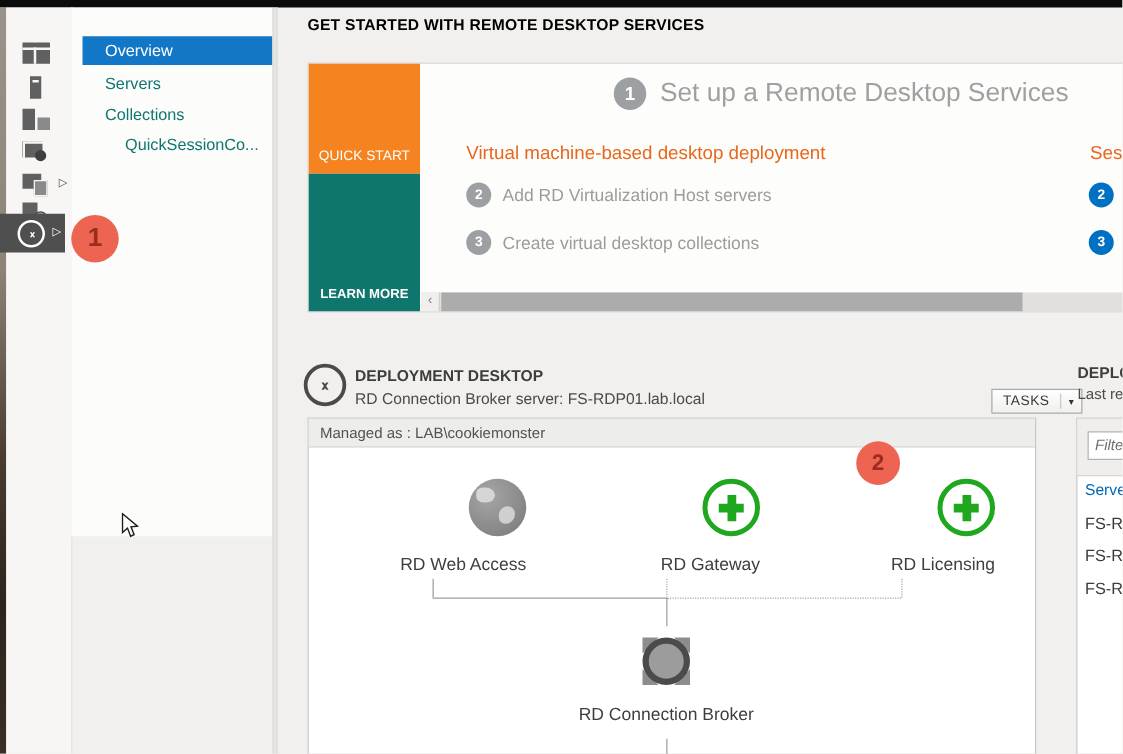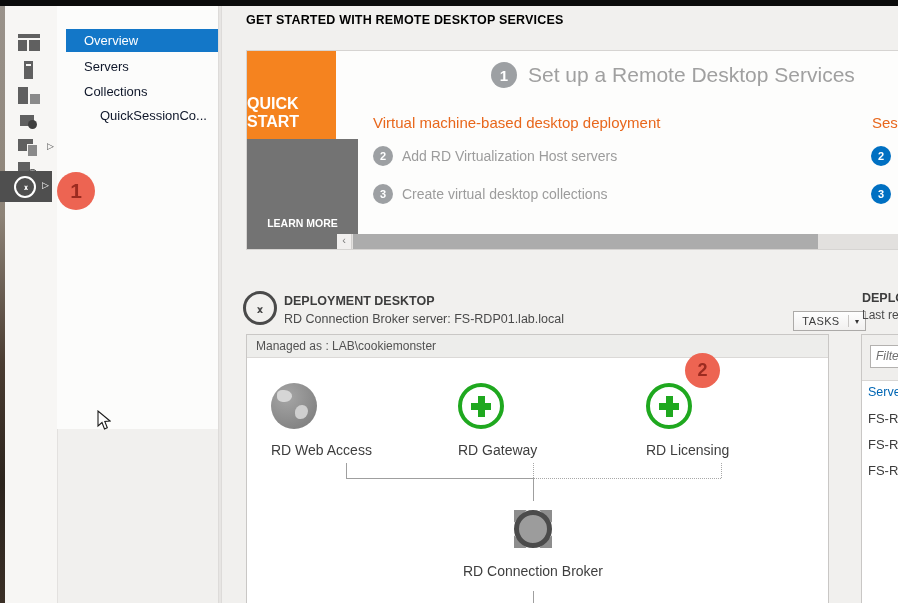--- a/index.html
+++ b/index.html
@@ -52,34 +52,34 @@
   
   .badge{border-radius:50%;background:#ed6452;color:#9c2b20;font-weight:bold;
     display:flex;align-items:center;justify-content:center;z-index:30;}
   #badge-1{left:57px;top:172px;width:38px;height:38px;font-size:21px;}
   #badge-2{left:685px;top:353px;width:35px;height:35px;font-size:18px;}
 
   
   #navpane{left:57px;top:6px;width:161px;height:423px;background:#fcfcfb;}
   #nav-divider{left:218px;top:6px;width:4px;height:597px;background:#e7e5e3;border-left:1px solid #dddbd9;border-right:1px solid #dddbd9;box-sizing:border-box;}
   .nav-item{position:absolute;left:5px;width:156px;height:23px;line-height:23px;padding-left:22px;box-sizing:border-box;
-    font-size:13px;color:#0f172a;cursor:default;}
+    font-size:13px;color:#0f766e;cursor:default;}
   .nav-item.sel{left:9px;width:152px;background:#1377c8;color:#fff;padding-left:18px;}
   .nav-item.indent{padding-left:38px;}
 
   
   #section-title{left:246px;top:13px;font-size:12.5px;font-weight:bold;color:#000000;letter-spacing:.2px;}
 
   
   #qs-panel{left:246px;top:50px;width:660px;height:200px;background:#fdfdfc;border:1px solid #d6d4d2;box-sizing:border-box;}
   #qs-orange{position:absolute;left:0;top:0;width:89px;height:198px;}
   #qs-tab-quick{position:absolute;left:0;top:0;width:89px;height:88px;background:#f5831f;color:#fff;
-    display:flex;align-items:flex-end;justify-content:center;font-size:16px;font-weight:bold;padding-bottom:8px;box-sizing:border-box;}
-  #qs-tab-learn{position:absolute;left:0;top:88px;width:111px;height:110px;background:#737373;color:#fff;
-    display:flex;align-items:flex-end;justify-content:center;font-size:10.5px;font-weight:bold;padding-bottom:20px;box-sizing:border-box;}
+    display:flex;align-items:flex-end;justify-content:center;font-size:11px;font-weight:normal;padding-bottom:8px;box-sizing:border-box;}
+  #qs-tab-learn{position:absolute;left:0;top:88px;width:89px;height:110px;background:#0f766e;color:#fff;
+    display:flex;align-items:flex-end;justify-content:center;font-size:10.5px;font-weight:bold;padding-bottom:8px;box-sizing:border-box;}
   #qs-head{position:absolute;left:244px;top:11px;display:flex;align-items:center;white-space:nowrap;}
   .numcirc{border-radius:50%;color:#fff;display:flex;align-items:center;justify-content:center;flex:0 0 auto;}
   #qs-head .numcirc{width:26px;height:26px;background:#9da0a3;font-size:15px;font-weight:bold;margin-right:11px;}
   #qs-head .htext{font-size:21px;color:#a0a0a0;}
   .col-title{position:absolute;font-size:15px;color:#e8671c;white-space:nowrap;}
   #vm-title{left:126px;top:63px;}
   #sess-title{left:625px;top:63px;}
   .step-row{position:absolute;display:flex;align-items:center;white-space:nowrap;}
   .step-row .numcirc{width:20px;height:20px;background:#9da0a3;font-size:11px;font-weight:bold;margin-right:9px;}
   .step-row .stext{font-size:14px;color:#9c9c9c;}
@@ -99,21 +99,21 @@
   #tasks-btn{left:757px;top:311px;width:73px;height:20px;background:linear-gradient(#fefefe,#f1f0ef);
     border:1px solid #acaaa8;box-sizing:border-box;display:flex;align-items:center;font-size:11px;color:#3c3c3c;margin-left:36px;}
   #tasks-btn .tlabel{flex:1;text-align:center;letter-spacing:.4px;}
   #tasks-btn .tsep{width:1px;height:12px;background:#c9c7c5;}
   #tasks-btn .tarrow{width:16px;text-align:center;font-size:8px;color:#333;}
 
   
   #do-box{left:246px;top:334px;width:583px;height:270px;background:#fff;border:1px solid #c9c7c5;box-sizing:border-box;}
   #managed-bar{position:absolute;left:0;top:0;right:0;height:23px;background:#ededeb;border-bottom:1px solid #dbd9d7;
     font-size:12px;color:#525252;line-height:23px;padding-left:9px;box-sizing:border-box;}
-  .node{position:absolute;width:150px;text-align:left;}
+  .node{position:absolute;width:150px;text-align:right;}
   #node-web{left:24px;top:48px;} #node-gw{left:211px;top:48px;} #node-lic{left:399px;top:48px;}
   .node .nlabel{margin-top:9px;font-size:14px;color:#3e3e3e;white-space:nowrap;}
   .nicon{display:inline-block;width:46px;height:46px;position:relative;}
   .globe{border-radius:50%;background:radial-gradient(circle at 35% 30%,#a6a6a6,#787878);}
   .globe:before{content:"";position:absolute;left:6px;top:7px;width:15px;height:12px;background:#d6d6d6;border-radius:40% 60% 55% 45%;}
   .globe:after{content:"";position:absolute;left:24px;top:22px;width:13px;height:14px;background:#cfcfcf;border-radius:55% 45% 60% 40%;}
   .addcirc{border-radius:50%;background:#fff;border:4px solid #1fa81f;box-sizing:border-box;}
   .addcirc:before{content:"";position:absolute;left:9px;top:16px;width:20px;height:7px;background:#1fa81f;}
   .addcirc:after{content:"";position:absolute;left:16px;top:9px;width:7px;height:21px;background:#1fa81f;}
   

